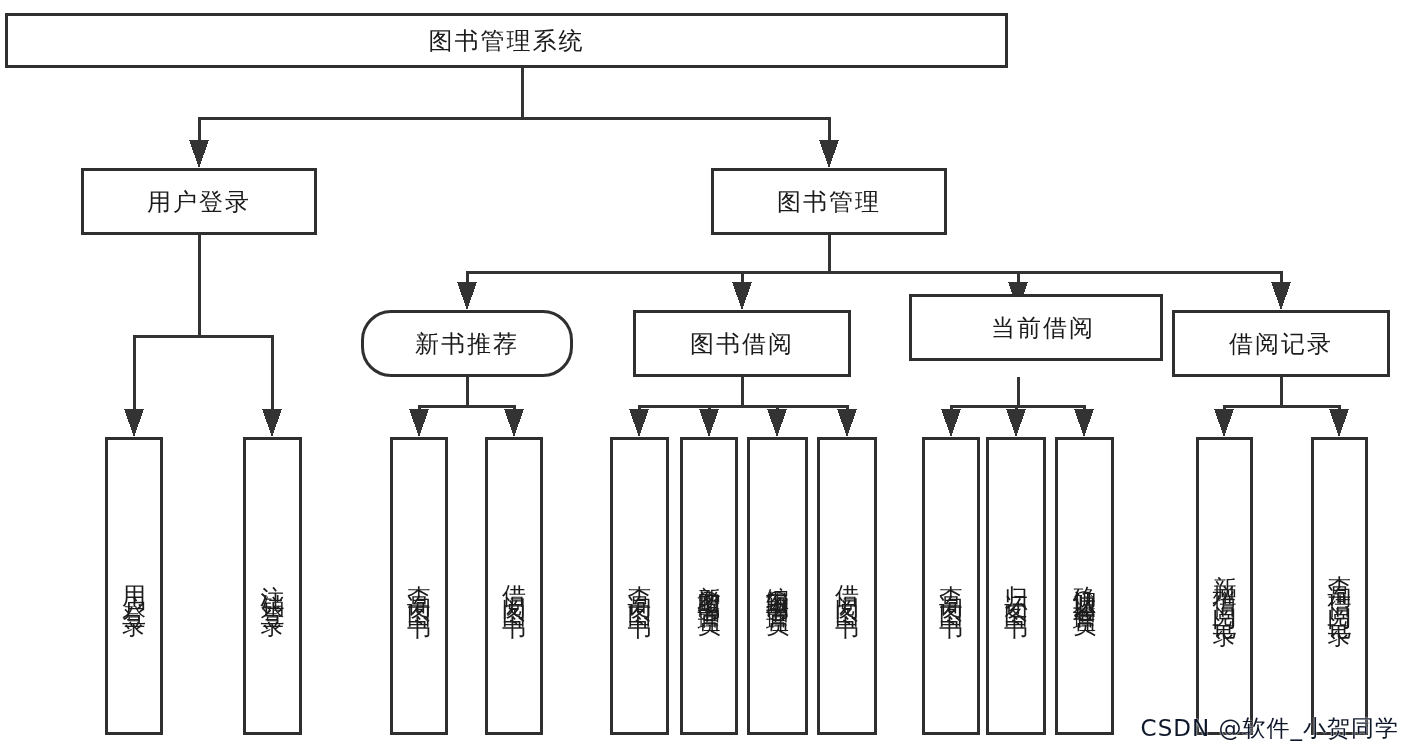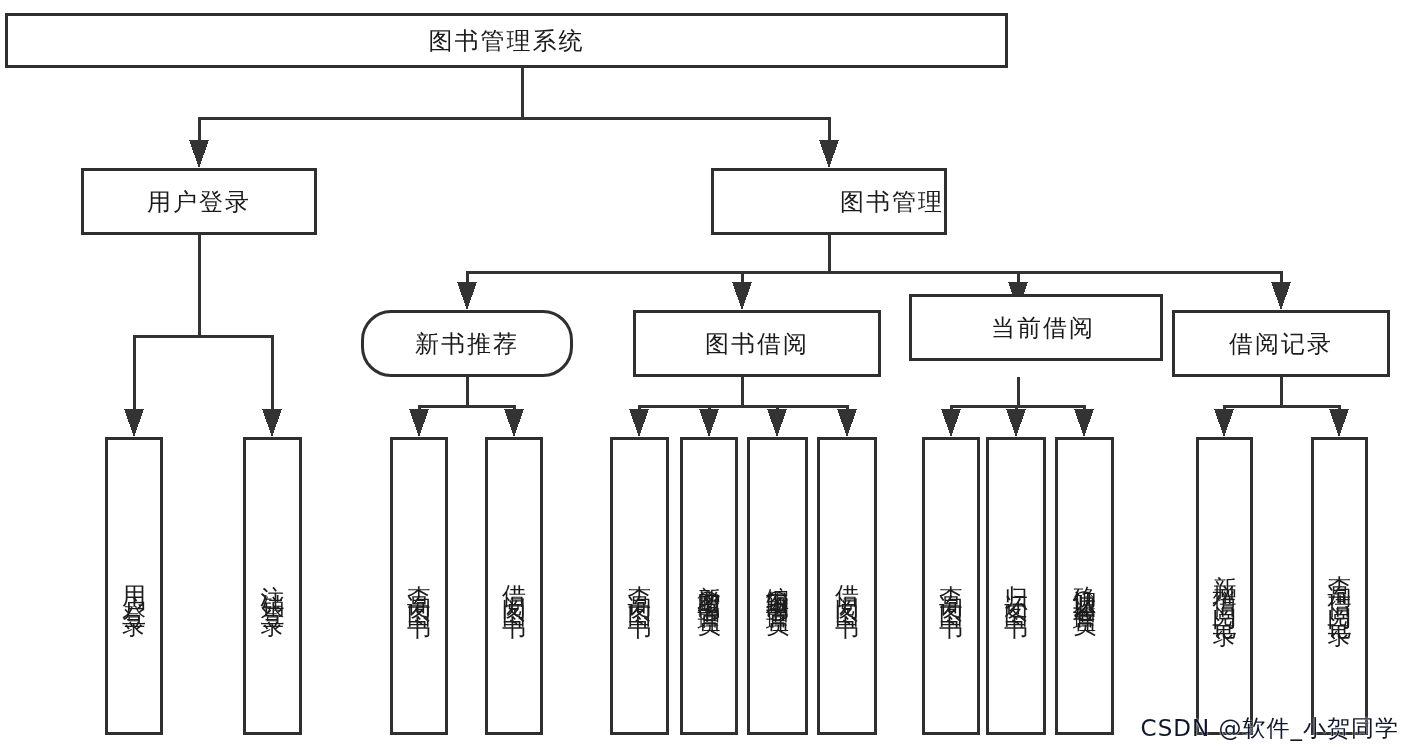--- a/index.html
+++ b/index.html
@@ -114,28 +114,28 @@
     </g>
   </svg>
 
   <div class="box" style="left:5px;top:13px;width:1003px;height:55px;">
     <span class="hlabel">图书管理系统</span>
   </div>
 
   <div class="box" style="left:81px;top:168px;width:236px;height:67px;">
     <span class="hlabel">用户登录</span>
   </div>
-  <div class="box" style="left:711px;top:168px;width:236px;height:67px;justify-content:flex-end;">
+  <div class="box" style="left:711px;top:168px;width:236px;height:67px;">
     <span class="hlabel">图书管理</span>
   </div>
 
   <div class="box" style="left:361px;top:310px;width:212px;height:67px;border-radius:30px;">
     <span class="hlabel">新书推荐</span>
   </div>
-  <div class="box" style="left:633px;top:310px;width:248px;height:67px;">
+  <div class="box" style="left:633px;top:310px;width:218px;height:67px;">
     <span class="hlabel">图书借阅</span>
   </div>
   <div class="box" style="left:909px;top:294px;width:254px;height:67px;padding-left:14px;">
     <span class="hlabel">当前借阅</span>
   </div>
   <div class="box" style="left:1172px;top:310px;width:218px;height:67px;">
     <span class="hlabel">借阅记录</span>
   </div>
 
   <div class="box vbox" style="left:105px;top:437px;width:58px;height:298px;">

